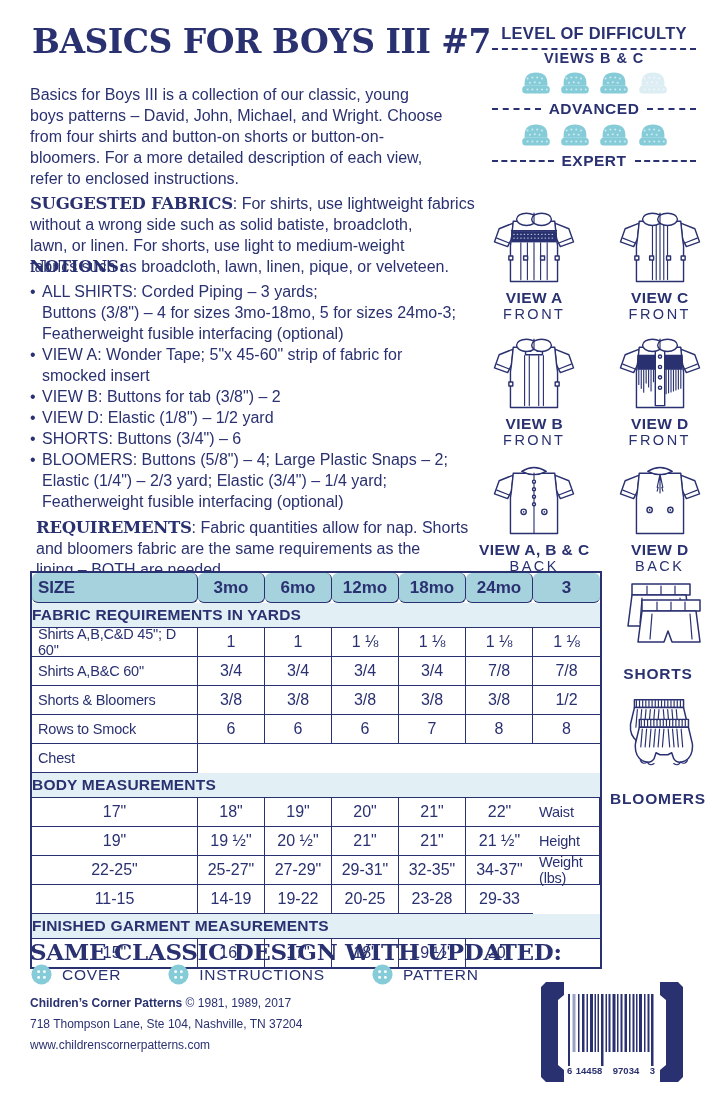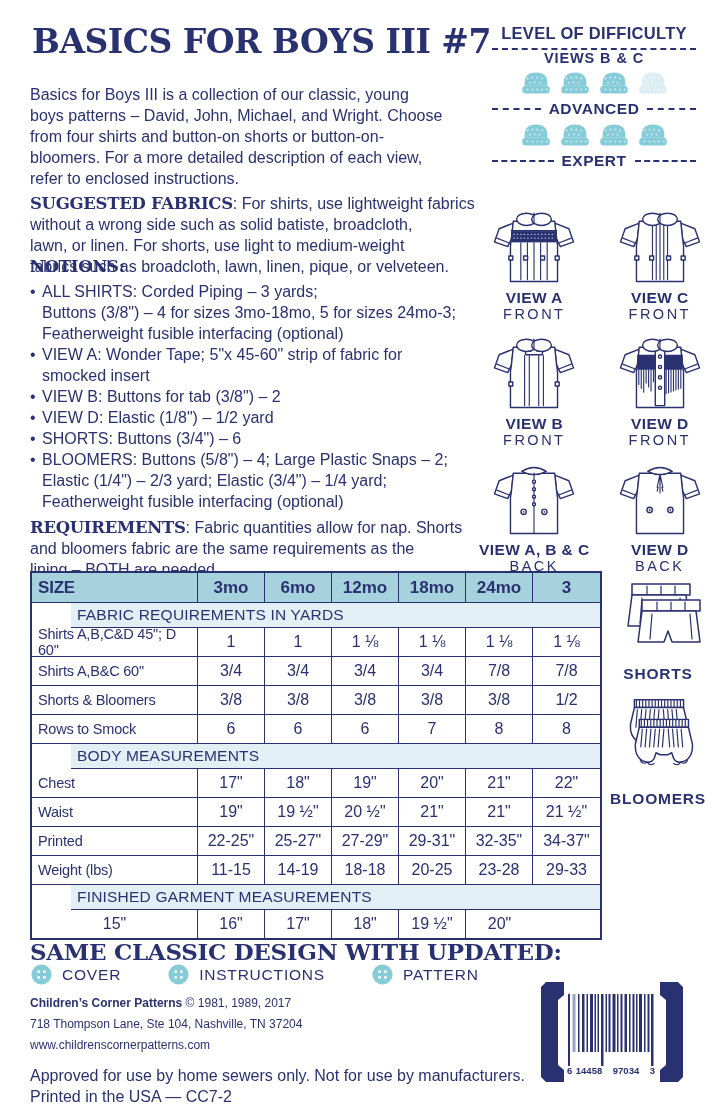--- a/index.html
+++ b/index.html
@@ -8,21 +8,21 @@
   }
   html,body{margin:0;padding:0;background:#f2f2f2;}
   .page{position:relative;width:720px;height:1120px;background:#ffffff;margin:0 auto;
         font-family:"Liberation Sans",sans-serif;color:var(--navy);overflow:hidden;}
   .slab{font-family:"DejaVu Serif",serif;font-weight:700;}
   .title{position:absolute;left:29px;top:20px;margin:3px;font-family:"DejaVu Serif",serif;
          font-weight:700;font-size:33px;line-height:38px;white-space:nowrap;letter-spacing:-0.5px;}
   .txt{font-size:16px;line-height:21px;white-space:pre-line;}
   .intro{position:absolute;left:30px;top:68px;width:478px;}
   .block-sugg{position:absolute;left:30px;top:177px;width:478px;}
-  .block-req{position:absolute;left:30px;top:501px;width:478px;}
+  .block-req{position:absolute;left:36px;top:501px;width:478px;}
   .inline-label{font-family:"DejaVu Serif",serif;font-weight:700;font-size:16.5px;letter-spacing:-0.3px;}
   .notions-h{position:absolute;left:30px;top:257px;font-size:16.5px;letter-spacing:-0.3px;}
   .notions{position:absolute;left:30px;top:281px;width:478px;margin:0;padding:0;list-style:none;
            font-size:16px;line-height:21px;}
   .notions li{position:relative;padding-left:12px;white-space:pre-line;}
   .notions li::before{content:"\2022";position:absolute;left:0;top:0;}
 
   
   .difficulty{position:absolute;left:492px;top:24px;width:204px;text-align:center;}
   .diff-title{font-size:16.5px;font-weight:700;letter-spacing:.3px;padding-bottom:5px;
@@ -43,23 +43,23 @@
   .o{fill:#fff;stroke:var(--navy);stroke-width:1.5;stroke-linejoin:round;}
   .s{stroke:var(--navy);stroke-width:1.2;fill:none;stroke-linecap:round;}
   .f{fill:var(--navy);}
 
   
   .size-table{position:absolute;left:30px;top:571px;width:568px;border:2.5px solid var(--navy);
               display:grid;grid-template-columns:166px repeat(6,1fr);background:#fff;}
   .cell{border-right:1.8px solid var(--navy);border-bottom:1.8px solid var(--navy);
         display:flex;align-items:center;justify-content:center;font-size:16px;}
   .cell.lbl{justify-content:flex-start;padding-left:6px;font-size:14.5px;letter-spacing:-0.2px;}
-  .cell.head{background:var(--thead);font-weight:700;font-size:17px;}
-  .cell.section{grid-column:1/-1;background:var(--section);font-weight:400;font-size:15.5px;
-                justify-content:flex-start;padding-left:6px;letter-spacing:.2px;border-right:none;margin-left:39px;}
+  .cell.head{background:var(--thead);font-weight:700;font-size:17px;border-radius:6px;}
+  .cell.section{grid-column:1/-1;background:var(--section);font-weight:700;font-size:15.5px;
+                justify-content:flex-start;letter-spacing:.2px;border-right:none;}
   .br0{border-right:none!important;} .bb0{border-bottom:none!important;}
   .h-head{height:29px}.h-sec{height:24px}.h-row{height:28px}
 
   
   .garments{position:absolute;left:599px;top:576px;width:118px;text-align:center;}
   .garments svg{display:block;margin:0 auto;}
   .g-label{font-size:15.5px;font-weight:700;letter-spacing:.8px;margin:1px 0 8px;}
 
   
   .updated-h{position:absolute;left:30px;top:938px;font-size:23px;letter-spacing:-0.3px;}
@@ -436,46 +436,46 @@
       <div class="cell h-row  ">3/8</div>
       <div class="cell h-row  ">3/8</div>
       <div class="cell h-row br0 ">1/2</div>
       <div class="cell lbl h-row ">Rows to Smock</div>
       <div class="cell h-row  ">6</div>
       <div class="cell h-row  ">6</div>
       <div class="cell h-row  ">6</div>
       <div class="cell h-row  ">7</div>
       <div class="cell h-row  ">8</div>
       <div class="cell h-row br0 ">8</div>
+      <div class="cell lbl h-row ">Chest</div>
       <div class="cell section h-sec">BODY MEASUREMENTS</div>
-      <div class="cell lbl h-row ">Chest</div>
       <div class="cell h-row  ">17"</div>
       <div class="cell h-row  ">18"</div>
       <div class="cell h-row  ">19"</div>
       <div class="cell h-row  ">20"</div>
       <div class="cell h-row  ">21"</div>
       <div class="cell h-row br0 ">22"</div>
       <div class="cell lbl h-row ">Waist</div>
       <div class="cell h-row  ">19"</div>
       <div class="cell h-row  ">19 ½"</div>
       <div class="cell h-row  ">20 ½"</div>
       <div class="cell h-row  ">21"</div>
       <div class="cell h-row  ">21"</div>
       <div class="cell h-row br0 ">21 ½"</div>
-      <div class="cell lbl h-row ">Printed</div>
+      <div class="cell lbl h-row ">Height</div>
       <div class="cell h-row  ">22-25"</div>
       <div class="cell h-row  ">25-27"</div>
       <div class="cell h-row  ">27-29"</div>
       <div class="cell h-row  ">29-31"</div>
       <div class="cell h-row  ">32-35"</div>
       <div class="cell h-row br0 ">34-37"</div>
       <div class="cell lbl h-row ">Weight (lbs)</div>
       <div class="cell h-row  ">11-15</div>
       <div class="cell h-row  ">14-19</div>
-      <div class="cell h-row  ">18-18</div>
+      <div class="cell h-row  ">19-22</div>
       <div class="cell h-row  ">20-25</div>
       <div class="cell h-row  ">23-28</div>
       <div class="cell h-row br0 ">29-33</div>
       <div class="cell section h-sec">FINISHED GARMENT MEASUREMENTS</div>
       <div class="cell h-row  bb0">15"</div>
       <div class="cell h-row  bb0">16"</div>
       <div class="cell h-row  bb0">17"</div>
       <div class="cell h-row  bb0">18"</div>
       <div class="cell h-row  bb0">19 ½"</div>
       <div class="cell h-row br0 bb0">20"</div>
@@ -607,22 +607,20 @@
         <span>PATTERN</span>
       </span>
     </div>
 
   <div class="company">
     <div><span class="bold">Children’s Corner Patterns</span> <span>© 1981, 1989, 2017</span></div>
     <div>718 Thompson Lane, Ste 104, Nashville, TN 37204</div>
     <div>www.childrenscornerpatterns.com</div>
   </div>
 
-  <p class="txt approval">Approved for use by home sewers only. Not for use by manufacturers.
-Printed in the USA — CC7-2</p>
 
   <div class="barcode" id="barcode-slot"><svg width="148" height="104" viewBox="0 0 148 104">
     <path class="f" d="M8,2 H26 V15 L20,20 V85 L26,90 V102 H8 L3,97 V7 Z"></path>
     <path class="f" d="M140,2 H122 V15 L128,20 V85 L122,90 V102 H140 L145,97 V7 Z"></path>
     <rect x="30" y="14" width="2" height="72" fill="#2a3170"></rect>
         <rect x="34.5" y="14" width="3" height="58" fill="#9aa3c4"></rect>
         <rect x="40" y="14" width="1.5" height="58" fill="#2a3170"></rect>
         <rect x="44" y="14" width="2.5" height="58" fill="#2a3170"></rect>
         <rect x="48.5" y="14" width="1.5" height="58" fill="#2a3170"></rect>
         <rect x="52" y="14" width="3" height="58" fill="#2a3170"></rect>

